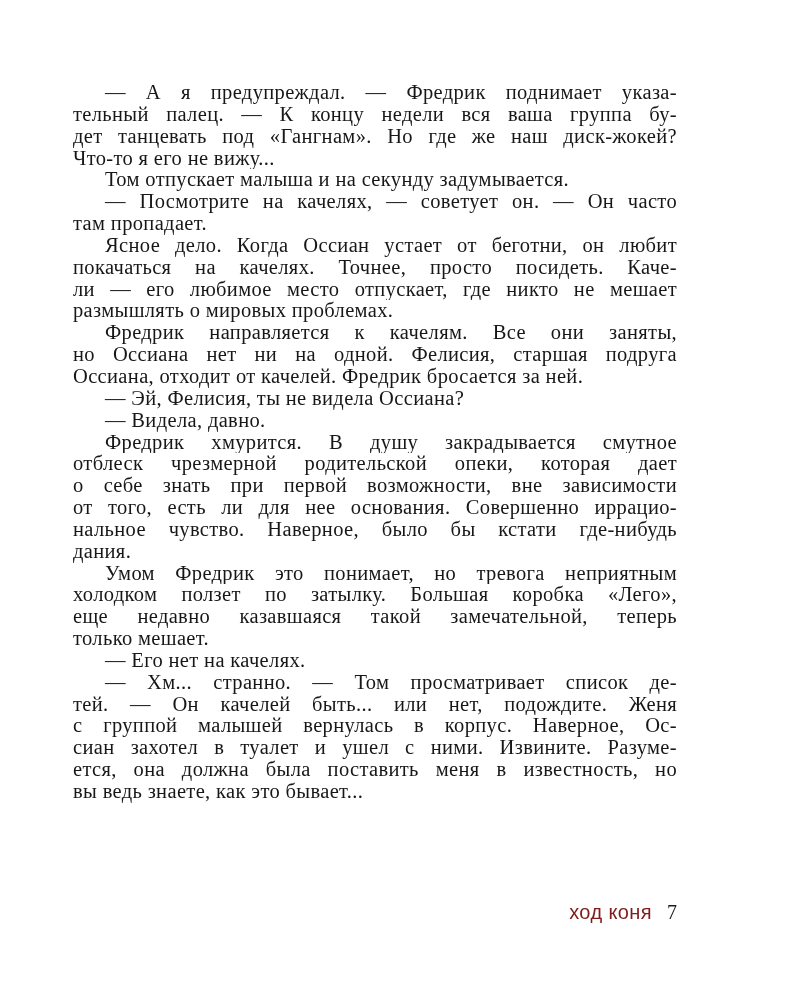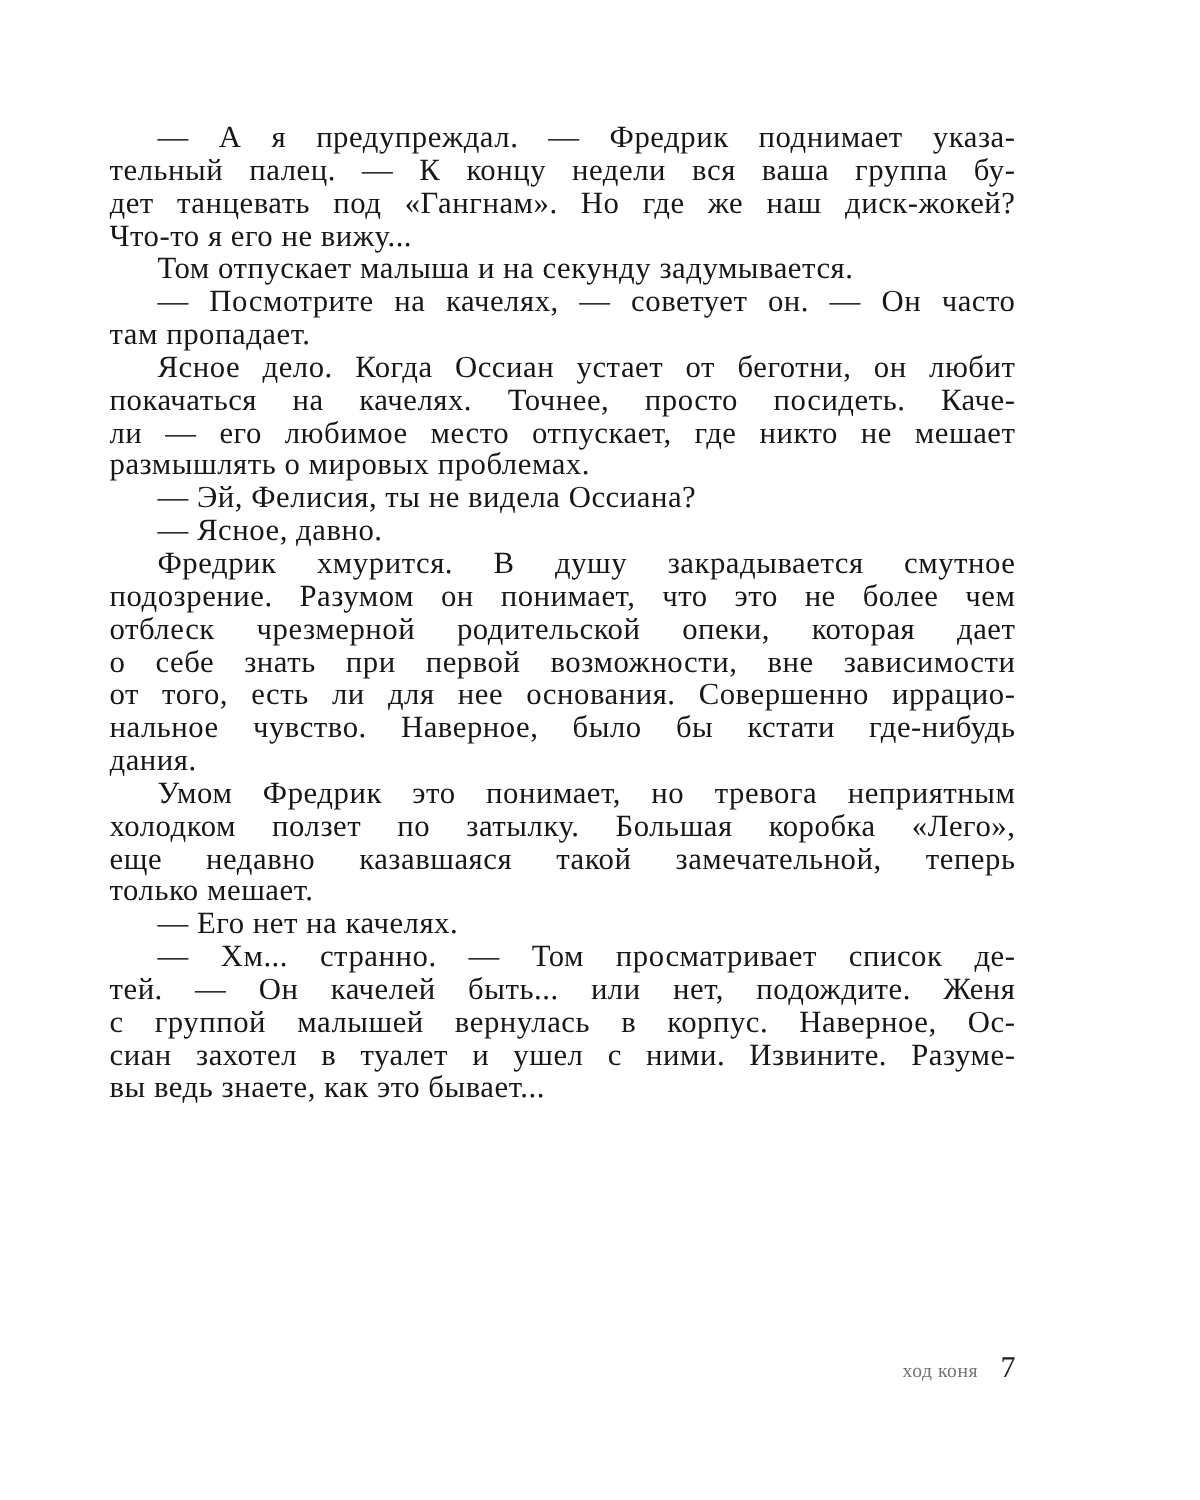--- a/index.html
+++ b/index.html
@@ -46,24 +46,24 @@
   }
   .page-footer {
     position: absolute;
     left: 73px;
     top: 901px;
     width: 604px;
     text-align: right;
     white-space: nowrap;
   }
   .running-title {
-    font-family: Liberation Serif, serif;
-    font-size: 13px;
+    font-family: Liberation Sans, sans-serif;
+    font-size: 20px;
     letter-spacing: 0.4px;
-    color: #737373;
+    color: #7f1d1d;
     vertical-align: baseline;
   }
   .page-number {
     font-family: "Liberation Serif", "DejaVu Serif", serif;
     font-size: 20px;
     color: #1c1c1c;
     margin-left: 15px;
     vertical-align: baseline;
   }
 </style>
@@ -85,47 +85,52 @@
         <div class="line first">— Посмотрите на качелях, — советует он. — Он часто</div>
         <div class="line last">там пропадает.</div>
       </div>
       <div class="para">
         <div class="line first">Ясное дело. Когда Оссиан устает от беготни, он любит</div>
         <div class="line">покачаться на качелях. Точнее, просто посидеть. Каче-</div>
         <div class="line">ли — его любимое место отпускает, где никто не мешает</div>
         <div class="line last">размышлять о мировых проблемах.</div>
       </div>
       <div class="para">
+        <div class="line first">Фредрик направляется к качелям. Все они заняты,</div>
+        <div class="line">но Оссиана нет ни на одной. Фелисия, старшая подруга</div>
+        <div class="line last">Оссиана, отходит от качелей. Фредрик бросается за ней.</div>
+      </div>
+      <div class="para">
         <div class="line first last">— Эй, Фелисия, ты не видела Оссиана?</div>
       </div>
       <div class="para">
-        <div class="line first last">— Ясное, давно.</div>
+        <div class="line first last">— Видела, давно.</div>
       </div>
       <div class="para">
         <div class="line first">Фредрик хмурится. В душу закрадывается смутное</div>
-        <div class="line">подозрение. Разумом он понимает, что это не более чем</div>
         <div class="line">отблеск чрезмерной родительской опеки, которая дает</div>
         <div class="line">о себе знать при первой возможности, вне зависимости</div>
         <div class="line">от того, есть ли для нее основания. Совершенно иррацио-</div>
         <div class="line">нальное чувство. Наверное, было бы кстати где-нибудь</div>
         <div class="line last">дания.</div>
       </div>
       <div class="para">
         <div class="line first">Умом Фредрик это понимает, но тревога неприятным</div>
         <div class="line">холодком ползет по затылку. Большая коробка «Лего»,</div>
         <div class="line">еще недавно казавшаяся такой замечательной, теперь</div>
         <div class="line last">только мешает.</div>
       </div>
       <div class="para">
         <div class="line first last">— Его нет на качелях.</div>
       </div>
       <div class="para">
         <div class="line first">— Хм... странно. — Том просматривает список де-</div>
         <div class="line">тей. — Он качелей быть... или нет, подождите. Женя</div>
         <div class="line">с группой малышей вернулась в корпус. Наверное, Ос-</div>
         <div class="line">сиан захотел в туалет и ушел с ними. Извините. Разуме-</div>
+        <div class="line">ется, она должна была поставить меня в известность, но</div>
         <div class="line last">вы ведь знаете, как это бывает...</div>
       </div>
     </div>
   <div class="page-footer">
     <span class="running-title">ход коня</span><span class="page-number">7</span>
   </div>
 </div>
 
 </body></html>

